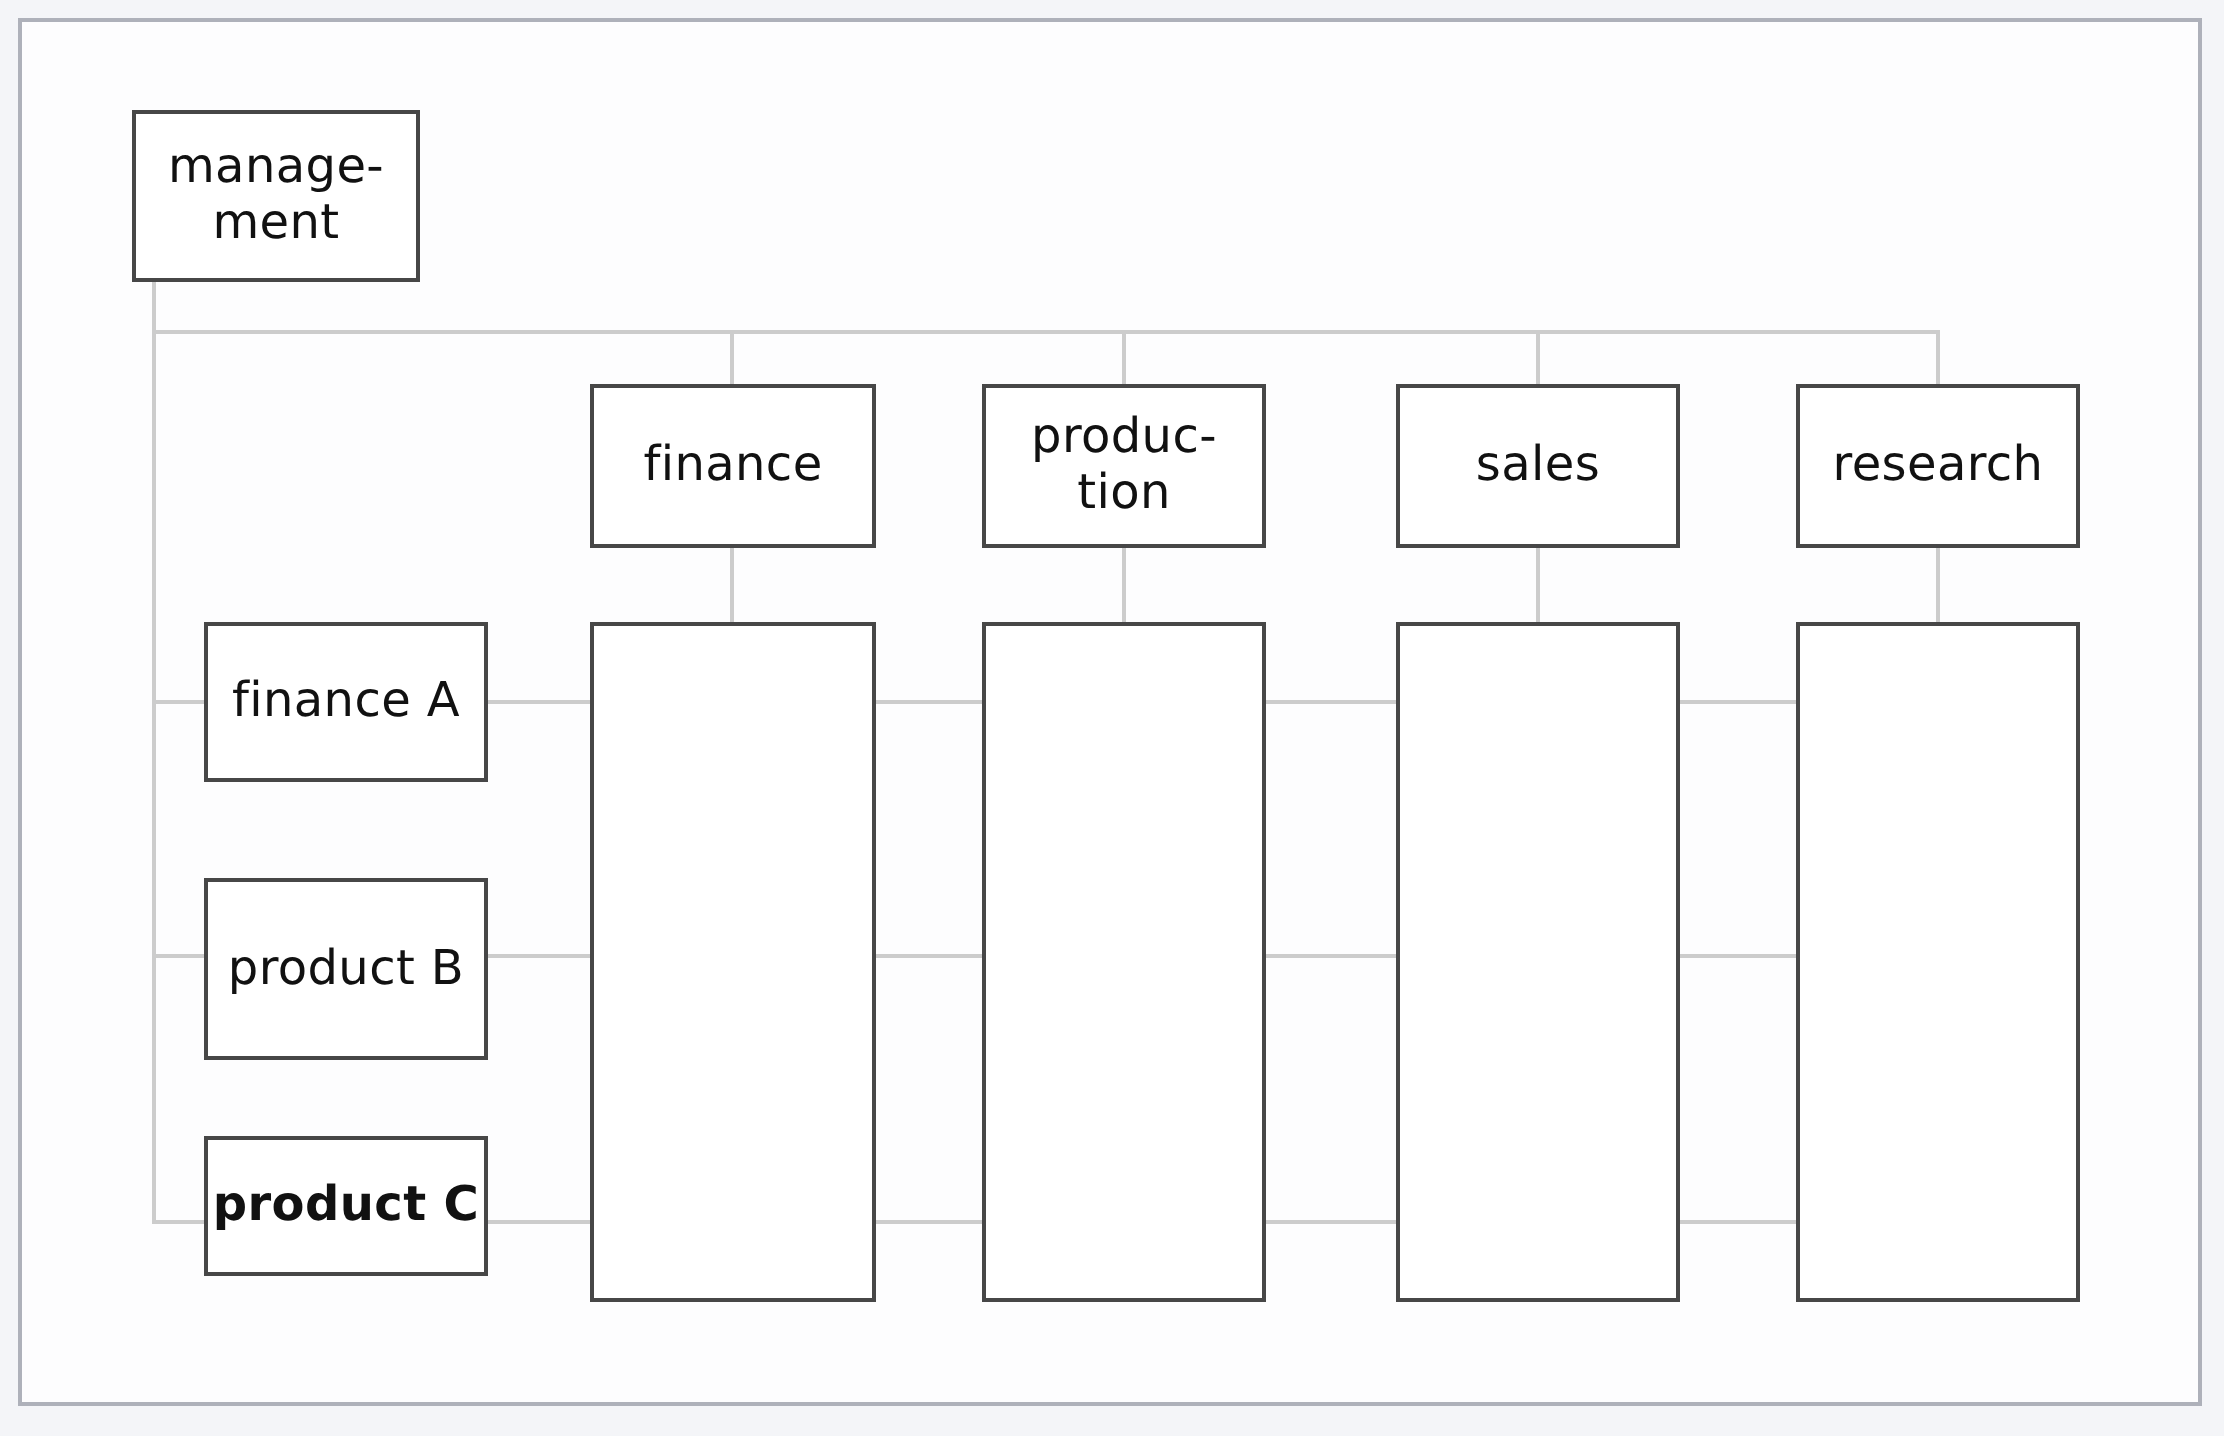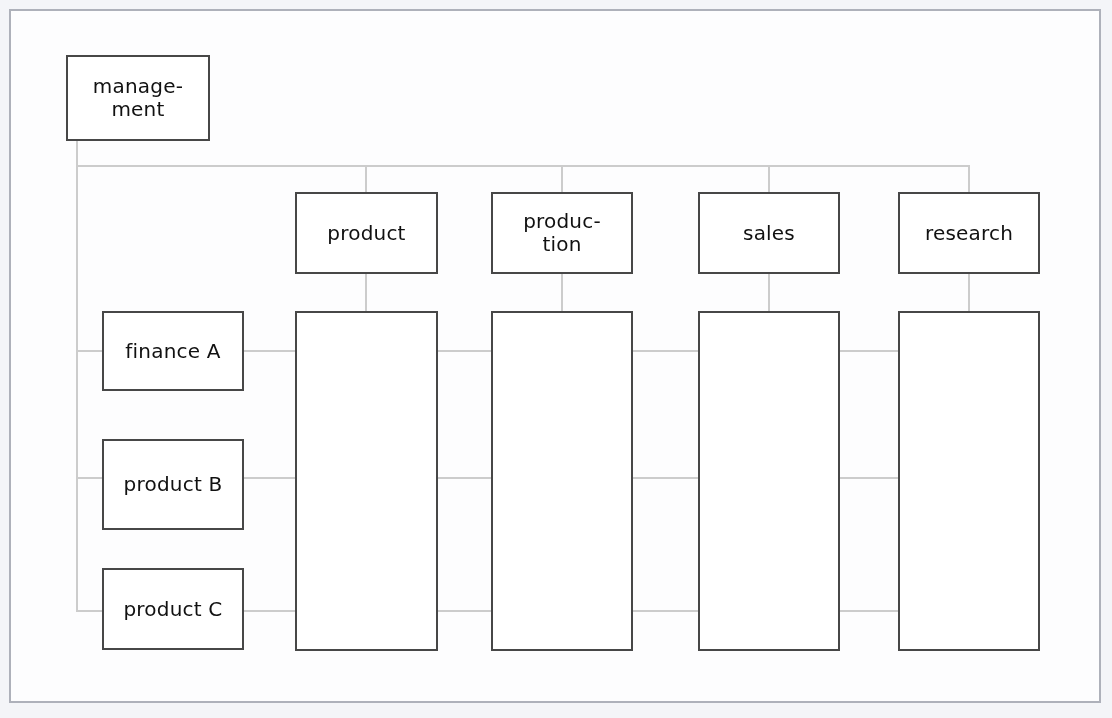--- a/index.html
+++ b/index.html
@@ -43,21 +43,21 @@
     position: absolute;
     background: #ffffff;
     border: 2px solid var(--node-border);
     z-index: 2;
     display: flex;
     align-items: center;
     justify-content: center;
     text-align: center;
   }
   .node .lbl {
-    font-size: 20px;
+    font-size: 24px;
     line-height: 1.15;
     color: var(--text);
     white-space: pre-line;
     letter-spacing: 0.2px;
     text-align: center;
   }
   .column {
     position: absolute;
     background: #ffffff;
     border: 2px solid var(--node-border);
@@ -92,21 +92,21 @@
   <div class="column" style="left:491px; top:311px; width:142px; height:340px;"></div>
   <div class="column" style="left:698px; top:311px; width:142px; height:340px;"></div>
   <div class="column" style="left:898px; top:311px; width:142px; height:340px;"></div>
 
   <div class="node" style="left:66px; top:55px; width:144px; height:86px;">
     <span class="lbl">manage-
 ment</span>
   </div>
 
   <div class="node" style="left:295px; top:192px; width:143px; height:82px;">
-    <span class="lbl">product</span>
+    <span class="lbl">finance</span>
   </div>
 
   <div class="node" style="left:698px; top:192px; width:142px; height:82px;">
     <span class="lbl">sales</span>
   </div>
 
   <div class="node" style="left:491px; top:192px; width:142px; height:82px;">
     <span class="lbl">produc-
 tion</span>
   </div>
@@ -116,17 +116,17 @@
   </div>
 
   <div class="node" style="left:102px; top:311px; width:142px; height:80px;">
     <span class="lbl">finance A</span>
   </div>
 
   <div class="node" style="left:102px; top:439px; width:142px; height:91px;">
     <span class="lbl">product B</span>
   </div>
 
-  <div class="node" style="left:102px; top:568px; width:142px; height:82px;">
+  <div class="node" style="left:102px; top:568px; width:142px; height:70px;font-weight:bold;">
     <span class="lbl">product C</span>
   </div>
 
 </div>
 
 </body></html>

